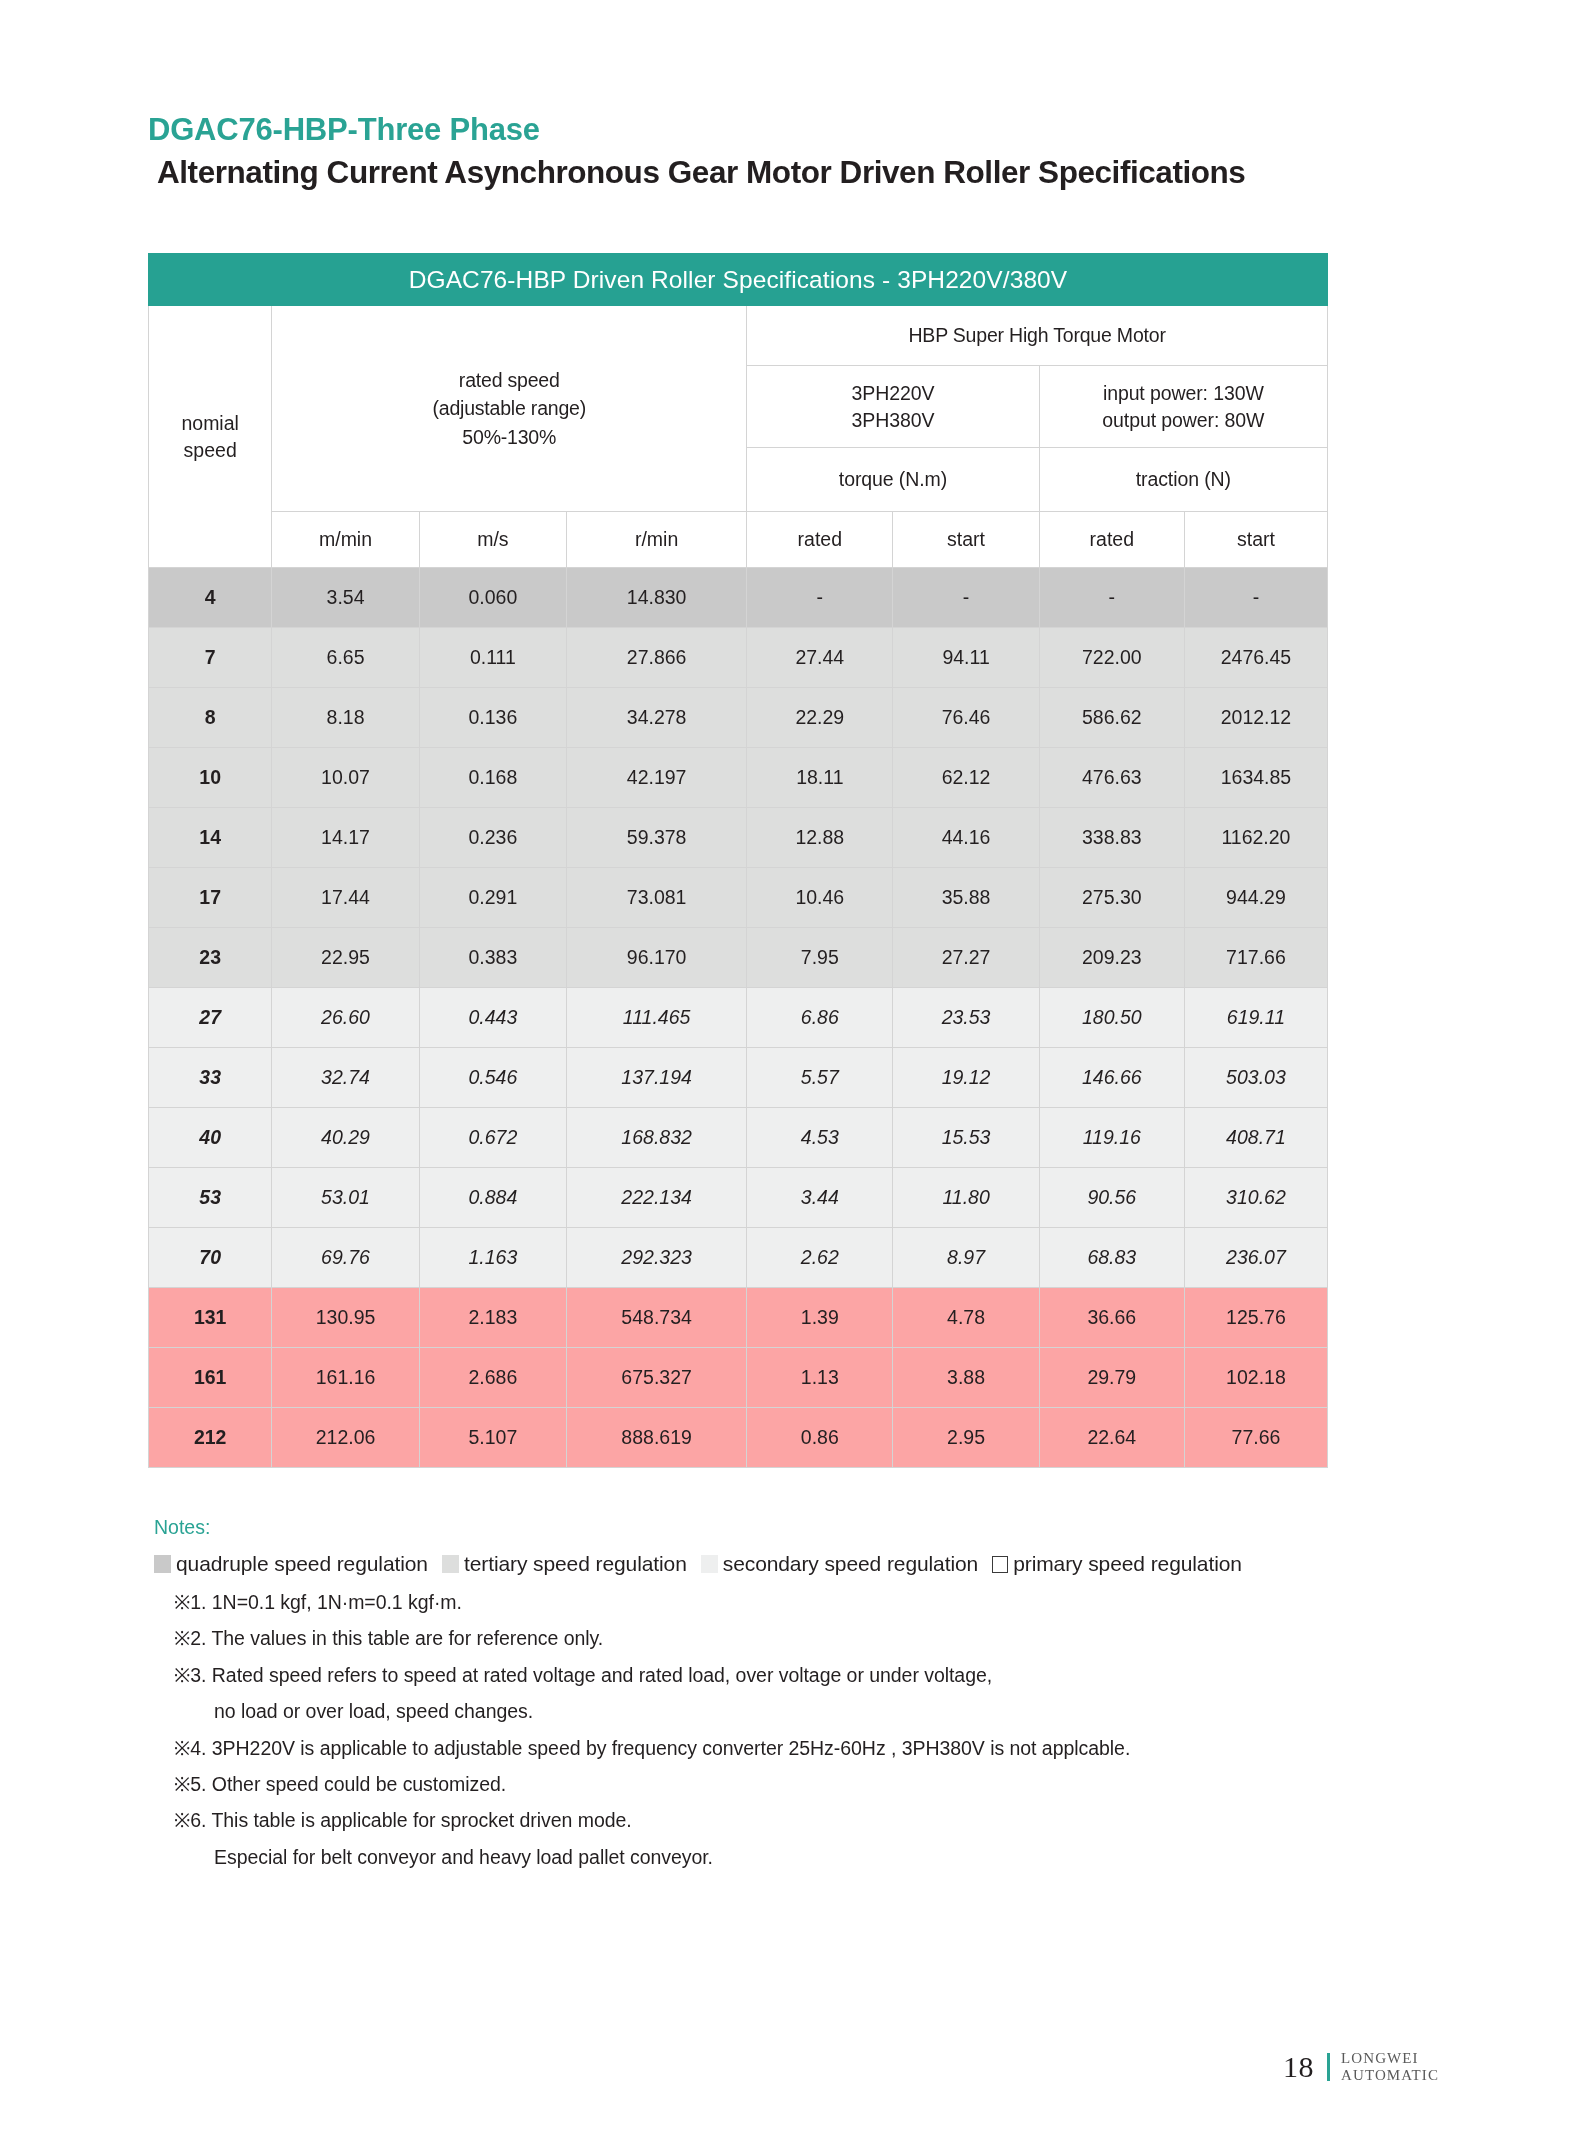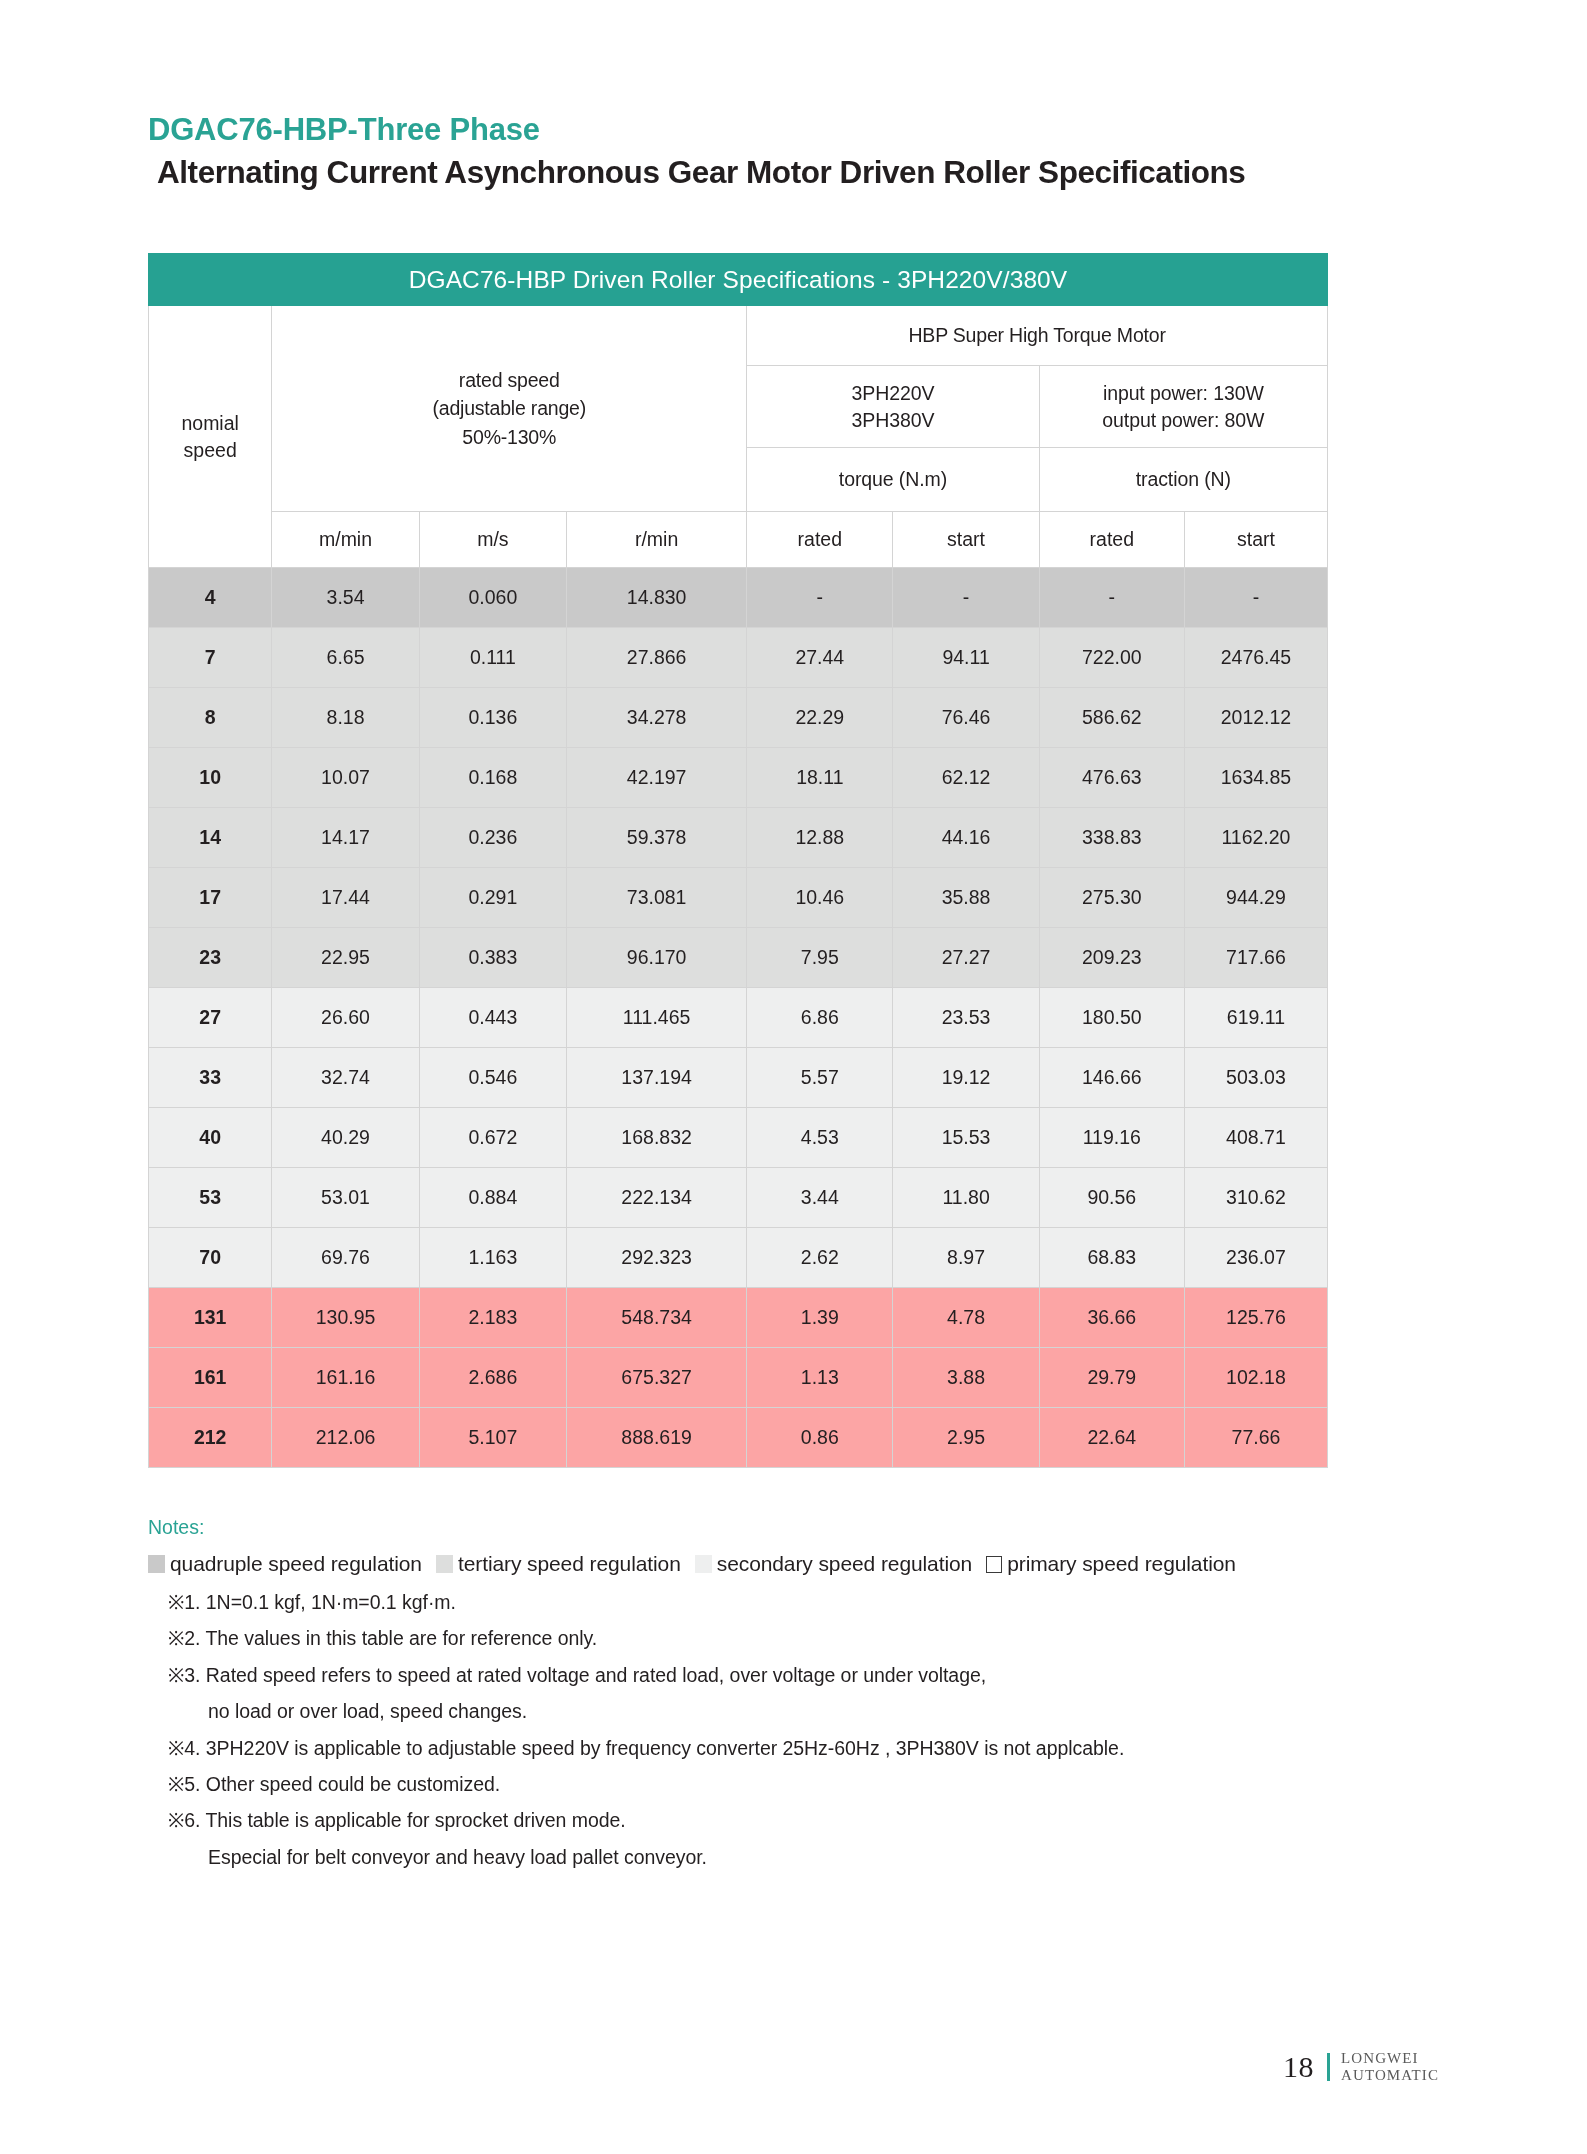--- a/index.html
+++ b/index.html
@@ -103,27 +103,27 @@
   td.datacell {
     font-size: 19.5px;
     height: 60px;
     color: #231f20;
   }
   td.datacell.first {
     font-weight: bold;
   }
   tr.r-quad  td { background: #c9c9c9; }
   tr.r-tert  td { background: #dddedd; }
-  tr.r-sec   td { background: #eeefef; }
+  tr.r-sec   td { background: #eeefef; font-style: italic; }
   tr.r-prim  td { background: #fca5a5; }
 
   
   .notes {
     position: absolute;
-    left: 148px;
+    left: 154px;
     top: 1516px;
     width: 1300px;
     font-size: 19.5px;
     color: #231f20;
   }
   .notes-head {
     color: #2aa394;
     font-size: 19.5px;
     margin-bottom: 13px;
   }

